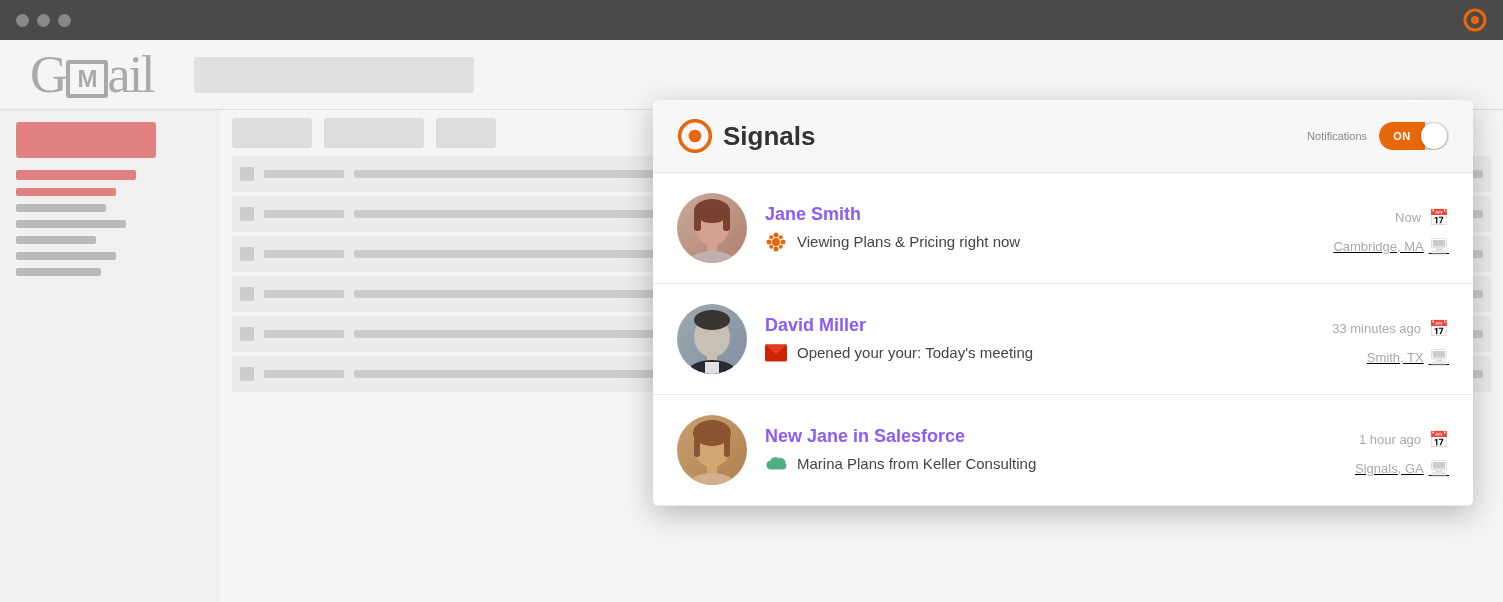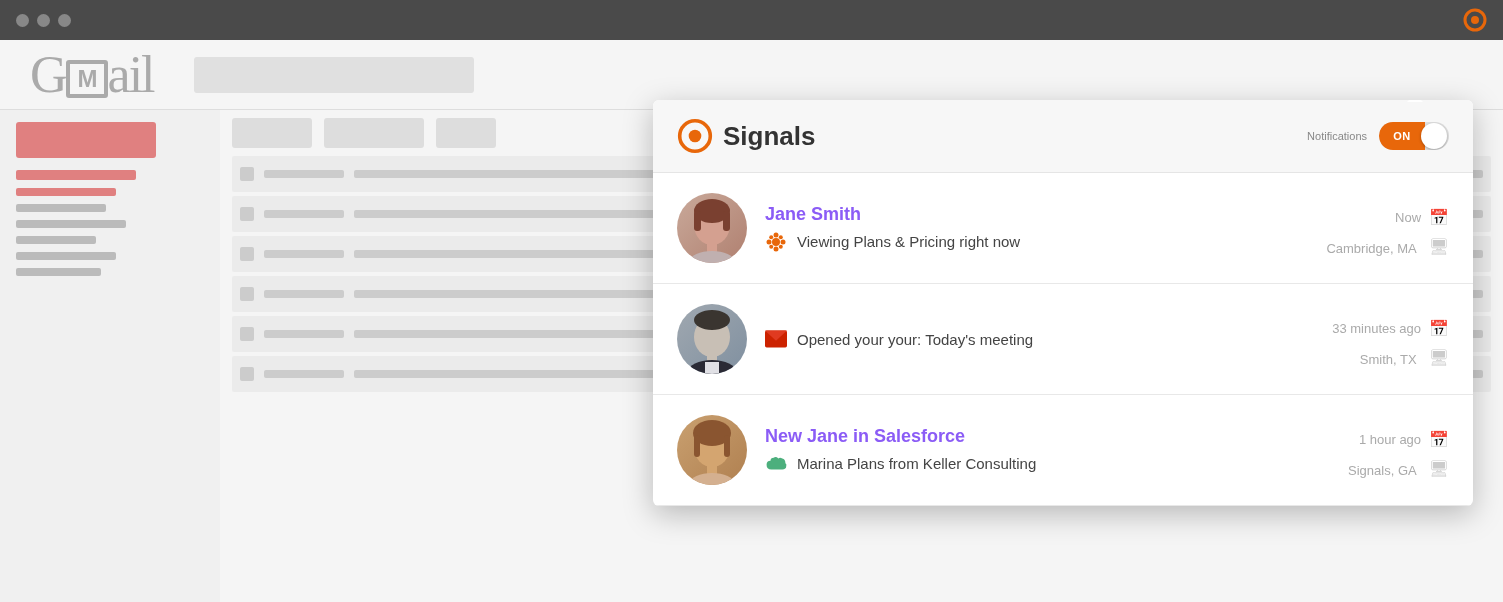--- a/index.html
+++ b/index.html
@@ -326,22 +326,23 @@
       color: #aaa;
     }
 
     .notif-cal-icon {
       color: #ccc;
       font-size: 16px;
     }
 
     .notif-location-row {
       display: flex;
-      align-items: flex-end;
-      gap: 12px;
+      align-items: center;
+      gap: 5px;
+      text-decoration: underline;
     }
 
     .notif-location {
       font-size: 13px;
       color: #aaa;
     }
 
     .notif-screen-icon {
       color: #ccc;
       font-size: 16px;
@@ -500,20 +501,21 @@
           <ellipse cx="35" cy="16" rx="18" ry="10" fill="#3a3530"></ellipse>
 
           <rect x="30" y="51" width="10" height="8" fill="#c8bfb5"></rect>
 
           <ellipse cx="35" cy="68" rx="24" ry="12" fill="#2a2a35"></ellipse>
 
           <rect x="28" y="58" width="14" height="14" fill="#e0e0e5"></rect>
         </svg>
       </div>
       <div class="notif-content">
+        <div class="notif-name">David Miller</div>
         <div class="notif-action">
           <div class="action-icon">
 
             <svg width="26" height="20" viewBox="0 0 26 20">
               <rect x="0" y="0" width="26" height="20" rx="2" fill="#cc2200"></rect>
               <polygon points="0,0 13,12 26,0" fill="#e03a20"></polygon>
             </svg>
           </div>
           <span>Opened your your: Today's meeting</span>
         </div>

